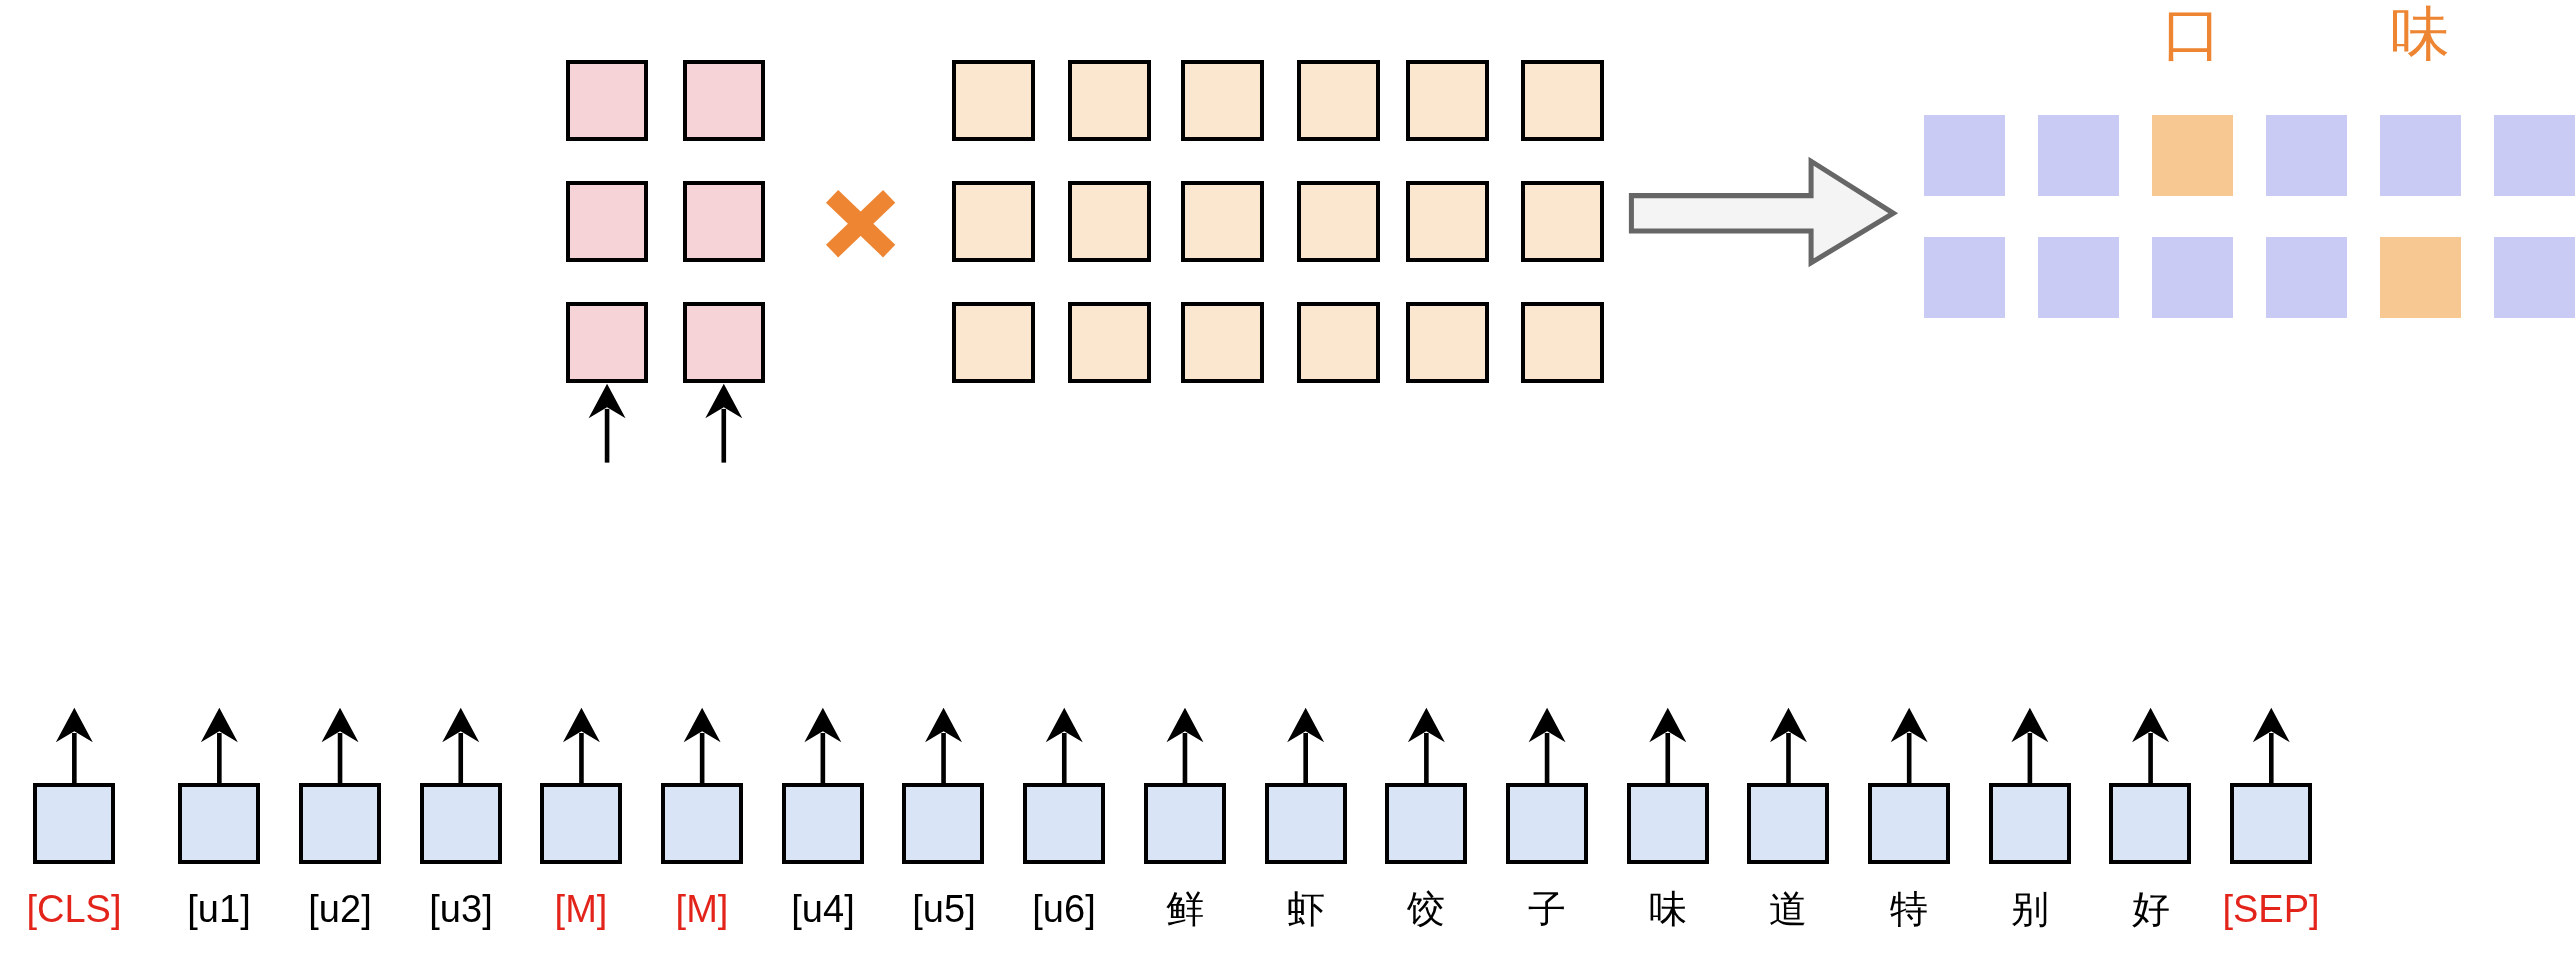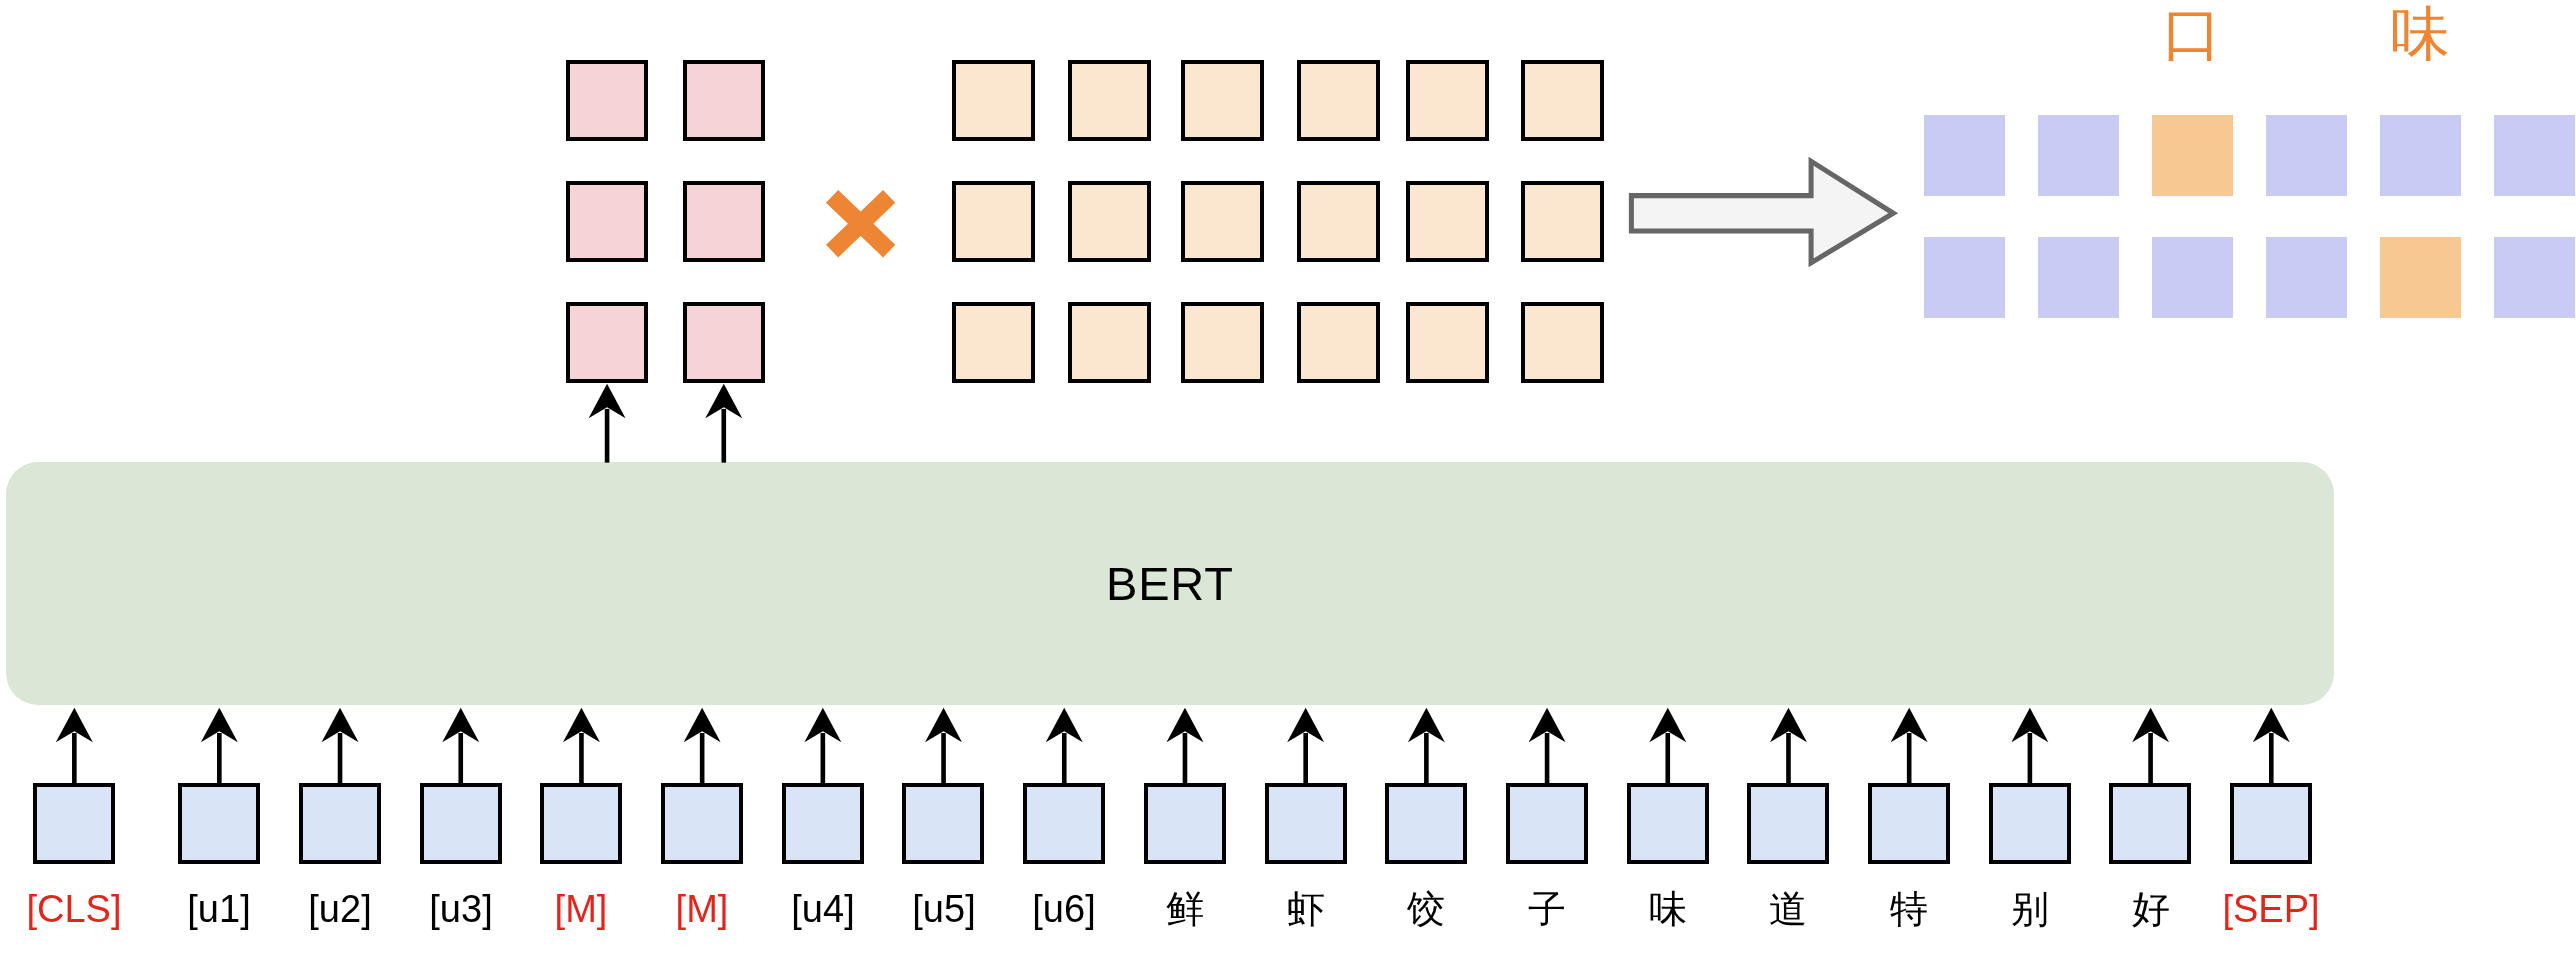--- a/index.html
+++ b/index.html
@@ -117,23 +117,20 @@
       <div class="token-label" style="left: 1426px;">饺</div>
       <div class="token-label" style="left: 1547px;">子</div>
       <div class="token-label" style="left: 1668px;">味</div>
       <div class="token-label" style="left: 1788px;">道</div>
       <div class="token-label" style="left: 1909px;">特</div>
       <div class="token-label" style="left: 2030px;">别</div>
       <div class="token-label" style="left: 2151px;">好</div>
       <div class="token-label red" style="left: 2271px;">[SEP]</div>
     </div>
 
-  <div id="bert-box">
-    <span>BERT</span>
-  </div>
 
   <div class="col-label" id="label-kou">口</div>
   <div class="col-label" id="label-wei">味</div>
 
   <svg id="arrow-layer" width="2576" height="958" viewBox="0 0 3068 1141">
     <g style="stroke:var(--accent-orange);stroke-width:21;stroke-linecap:butt">
       <line x1="991" y1="234" x2="1059" y2="299"></line>
       <line x1="1059" y1="234" x2="991" y2="299"></line>
     </g>
     <polygon points="1943,233 2157,233 2157,192 2255,254 2157,313 2157,275 1943,275" style="fill:var(--arrow-fill);stroke:var(--arrow-stroke);stroke-width:6;stroke-linejoin:miter"></polygon>

